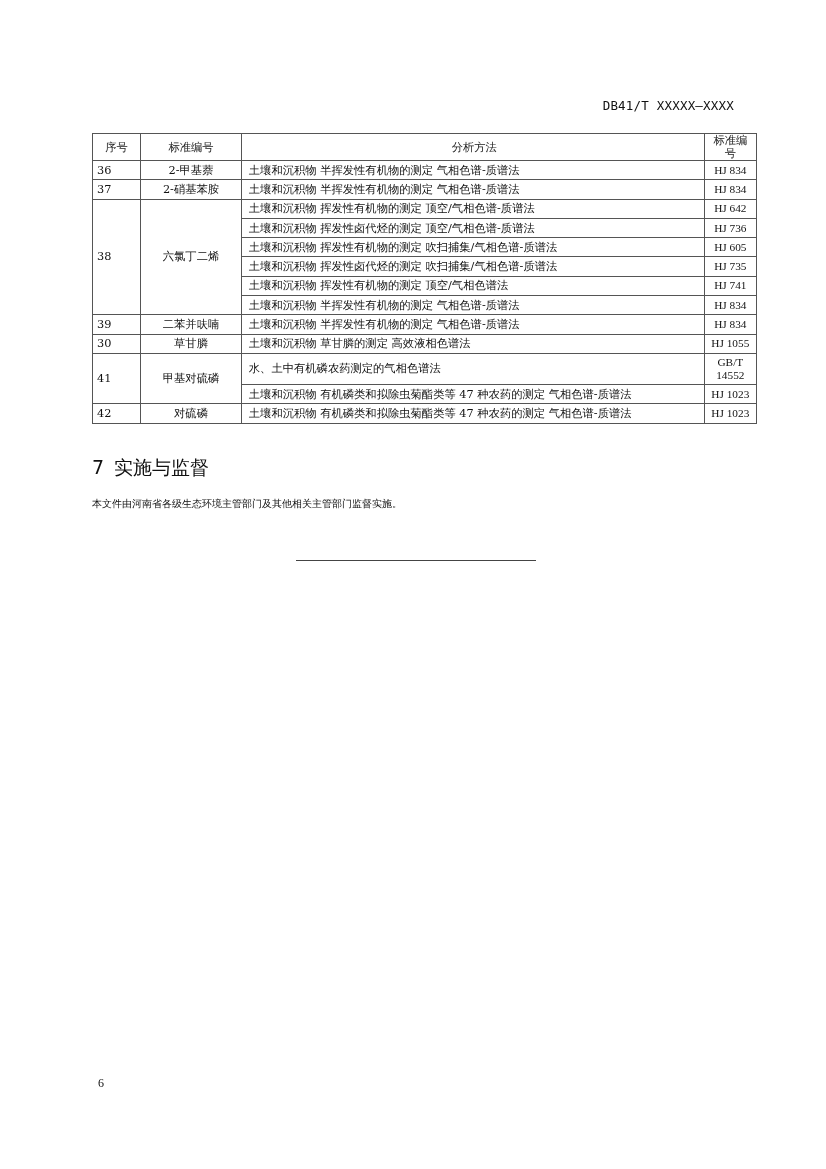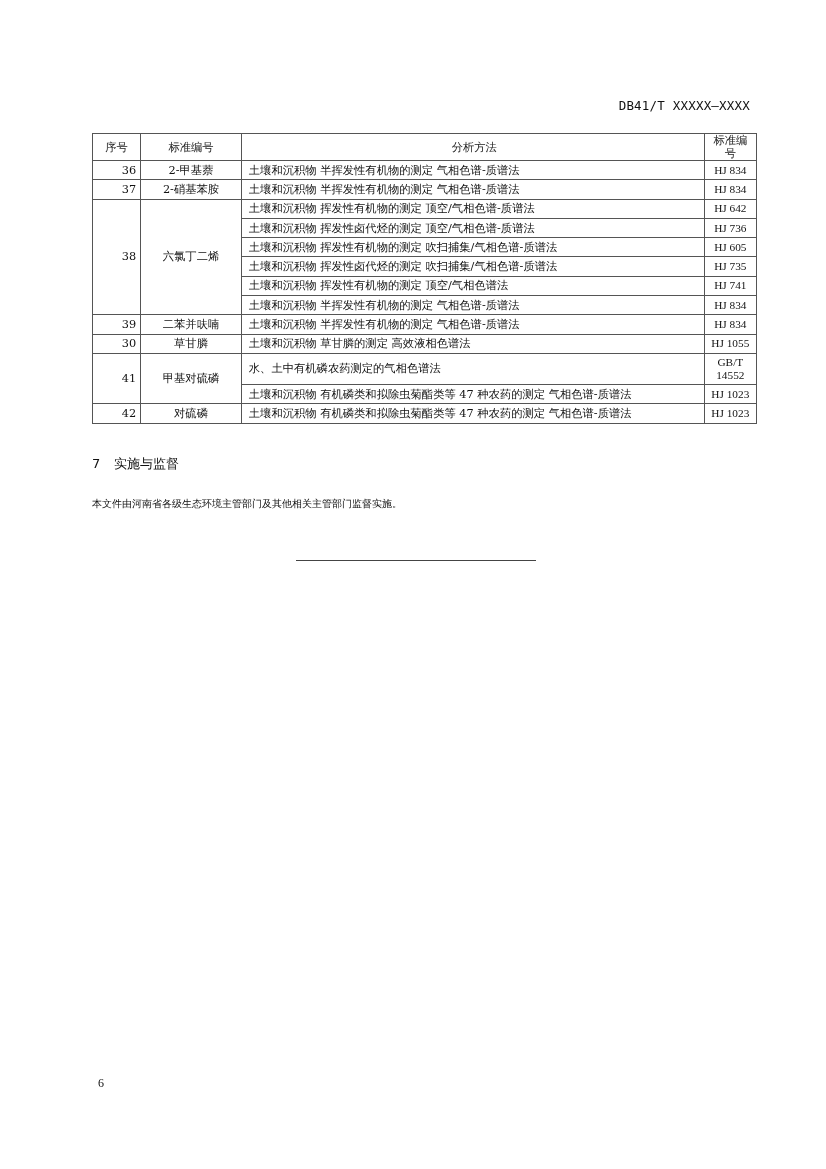--- a/index.html
+++ b/index.html
@@ -1,31 +1,31 @@
 <!DOCTYPE html>
 <html><head>
 <meta charset="utf-8">
 <style>
   html, body { margin: 0; padding: 0; background: #ffffff; }
   body { width: 826px; height: 1169px; position: relative; overflow: hidden;
          font-family: "DejaVu Serif", "Liberation Serif", serif; color: #111; }
-  .doc-code { position: absolute; top: 98px; right: 76px; font-family: "DejaVu Sans Mono", "Liberation Mono", monospace;
+  .doc-code { position: absolute; top: 98px; right: 92px; font-family: "DejaVu Sans Mono", "Liberation Mono", monospace;
               font-size: 12.5px; letter-spacing: 0.2px; color: #111; }
   table.std { position: absolute; left: 92px; top: 133px; width: 665px; border-collapse: collapse;
               font-size: 11.3px; table-layout: fixed; border-radius: 27px; }
   table.std td, table.std th { border: 1px solid #555; padding: 0 4px; height: 19.3px; line-height: 13px;
               font-weight: normal; box-sizing: border-box; vertical-align: middle; }
   table.std th { text-align: center; color: #222; }
-  .c-no { width: 47px; text-align: right; }
+  .c-no { width: 47px; text-align: left; }
   .c-name { width: 98px; text-align: center; }
   .c-method { width: 451px; text-align: left; padding-left: 7px !important; white-space: nowrap; }
   .c-std { width: 51px; text-align: center; font-family: "Liberation Serif", "DejaVu Serif", serif; }
   tr.tall td { height: 31px; }
   .section-title { position: absolute; left: 92px; top: 455px; font-family: "DejaVu Sans", "Liberation Sans", sans-serif;
-                   font-size: 13px; color: #111; }
+                   font-size: 19px; color: #111; }
   .section-title .num { display: inline-block; width: 22px; }
   .para { position: absolute; left: 92px; top: 497px; font-size: 10px; color: #111; }
   .end-line { position: absolute; left: 296px; top: 560px; width: 240px; height: 0; border-top: 1.5px solid #444; }
   .page-num { position: absolute; left: 98px; top: 1076px; font-size: 12px; font-family: "Liberation Serif", "DejaVu Serif", serif; }
 </style>
 </head>
 <body>
 
 <div class="doc-code">DB41/T XXXXX—XXXX</div>
 

